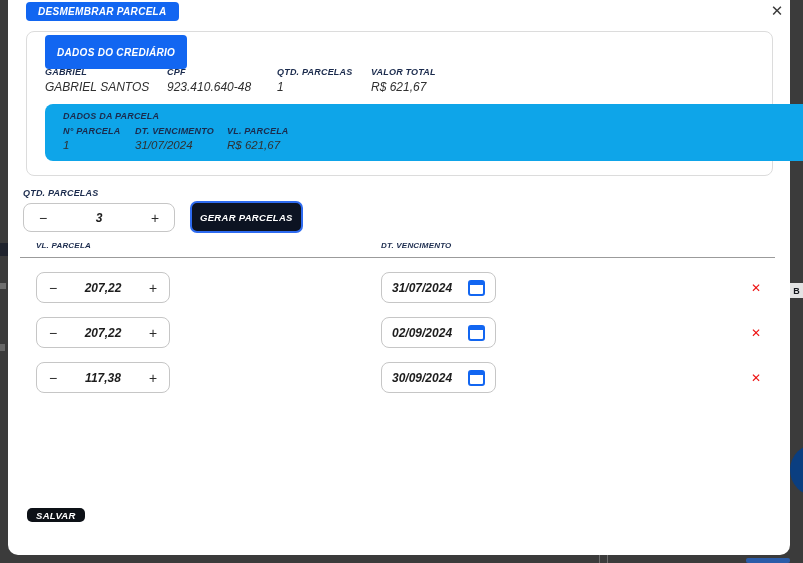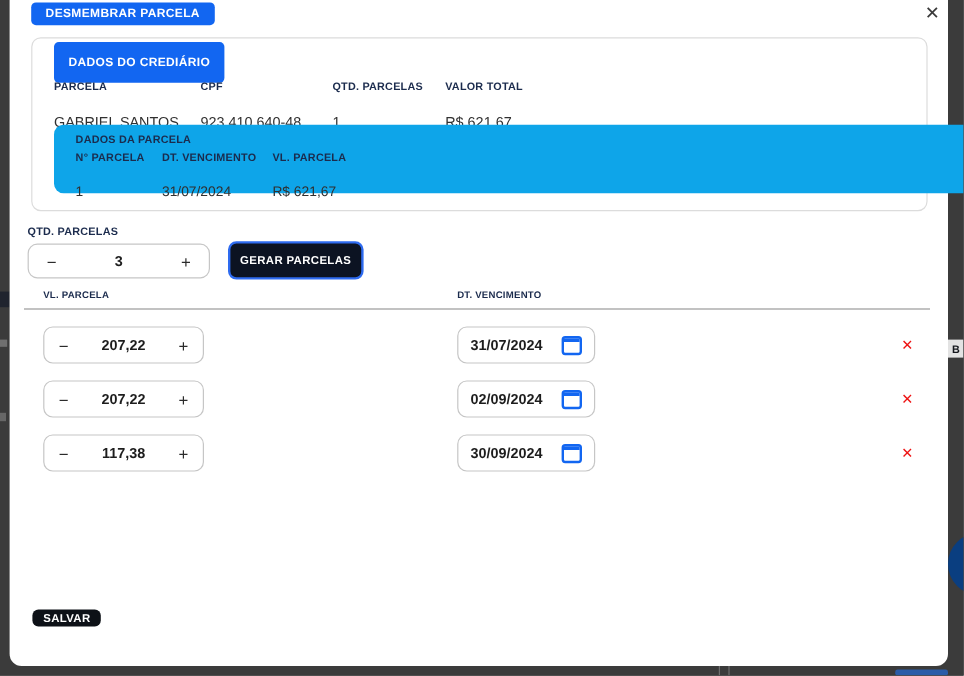--- a/index.html
+++ b/index.html
@@ -15,36 +15,36 @@
   .bg-mark2{position:absolute;left:0;top:344px;width:5px;height:7px;background:#8d8d8d;opacity:.55;}
   .bg-b{position:absolute;left:790px;top:283px;width:13px;height:15px;background:#e3e3e3;
         color:#15181d;font-size:9px;font-weight:bold;display:flex;align-items:center;justify-content:center;}
   .bg-fab{position:absolute;left:790px;top:444px;width:52px;height:52px;border-radius:50%;background:#0a3e80;}
   .bg-line1{position:absolute;left:599px;top:555px;width:1px;height:8px;background:#6e6e6e;}
   .bg-line2{position:absolute;left:607px;top:555px;width:1px;height:8px;background:#6e6e6e;}
   .bg-blue{position:absolute;left:746px;top:558px;width:44px;height:5px;background:#2b5ca8;border-radius:2px;}
 
   
   .modal{position:absolute;left:8px;top:0;width:782px;height:555px;background:#ffffff;
-         border-radius:0 0 10px 10px;}
+         border-radius:0 0 10px 10px;font-style:italic;}
 
   .btn-primary-top{position:absolute;left:18px;top:2px;height:19px;display:flex;align-items:center;
          background:#1266f1;color:#fff;font-size:10px;font-weight:bold;letter-spacing:.3px;
          border-radius:4px;padding:0 12px;cursor:pointer;}
   .close{position:absolute;left:760px;top:2px;width:18px;height:18px;display:flex;align-items:center;
          justify-content:center;color:#3a3a3a;font-size:15px;cursor:pointer;}
 
   .card{position:absolute;left:18px;top:31px;width:747px;height:145px;border:1px solid #dcdcdc;
         border-radius:8px;box-sizing:border-box;background:#fff;}
   .badge{position:absolute;left:18px;top:3px;height:34px;display:flex;align-items:center;
         background:#1266f1;color:#fff;font-size:10px;font-weight:bold;letter-spacing:.3px;
         border-radius:4px;padding:0 12px;}
 
   .label{font-size:9px;font-weight:bold;color:#1b2b4d;letter-spacing:.2px;white-space:nowrap;}
-  .value{font-size:12px;color:#303030;margin-top:18px;white-space:nowrap;}
+  .value{font-size:12px;color:#303030;margin-top:3px;white-space:nowrap;}
   .field{position:absolute;top:35px;}
   .f0{left:18px}.f1{left:140px}.f2{left:250px}.f3{left:344px}
 
   .panel{position:absolute;left:18px;top:72px;width:780px;height:57px;background:#0ea5e9;border-radius:8px;}
   .panel-title{position:absolute;left:18px;top:7px;font-size:9px;font-weight:bold;color:#1b2b4d;letter-spacing:.2px;}
   .pfield{position:absolute;top:22px;}
   .p0{left:18px}.p1{left:90px}.p2{left:182px}
   .pfield .value{font-size:11.5px;}
 
   .qtd-label{position:absolute;left:15px;top:188px;font-size:9px;font-weight:bold;color:#1b2b4d;letter-spacing:.2px;}
@@ -93,21 +93,21 @@
 
   <div class="modal">
 
     <div class="btn-primary-top">DESMEMBRAR PARCELA</div>
     <div class="close">✕</div>
 
     <div class="card">
       <div class="badge">DADOS DO CREDIÁRIO</div>
 
       <div class="field f0">
-        <div class="label">PARCELA</div>
+        <div class="label">GABRIEL</div>
         <div class="value">GABRIEL SANTOS</div>
       </div>
       <div class="field f1">
         <div class="label">CPF</div>
         <div class="value">923.410.640-48</div>
       </div>
       <div class="field f2">
         <div class="label">QTD. PARCELAS</div>
         <div class="value">1</div>
       </div>

